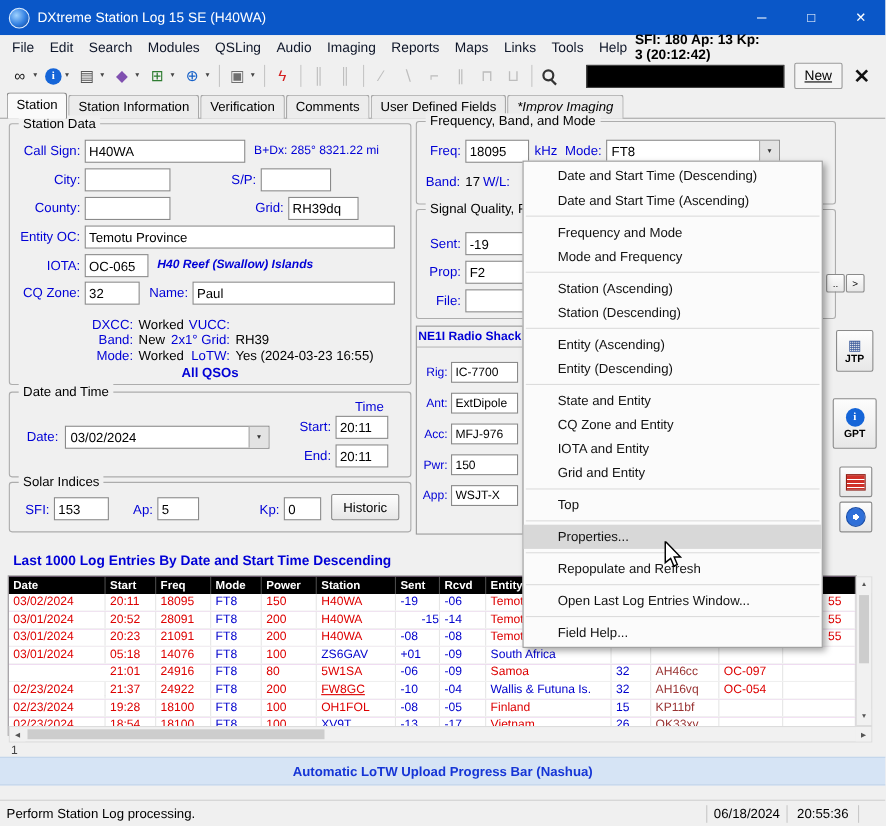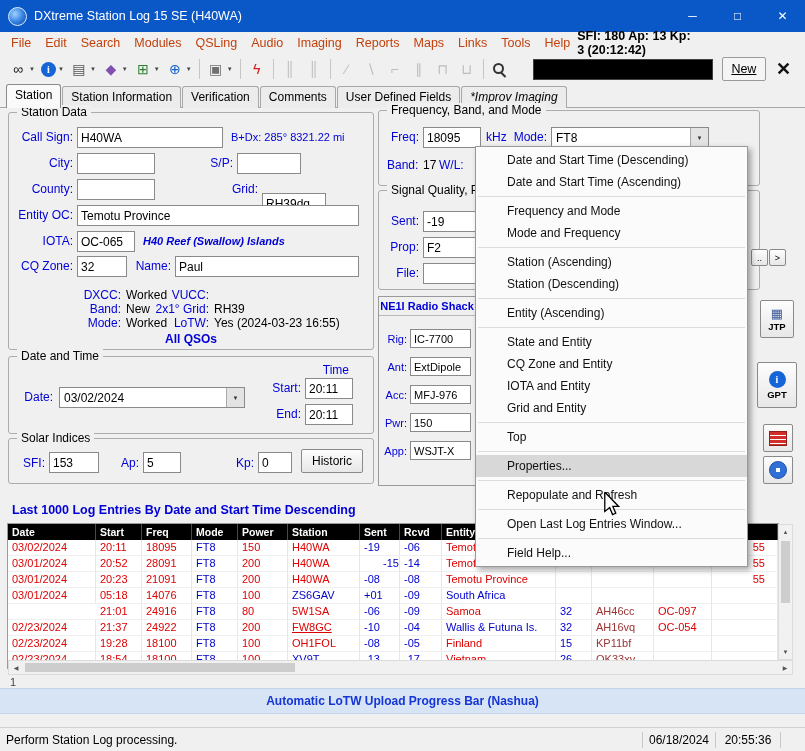--- a/index.html
+++ b/index.html
@@ -13,21 +13,21 @@
     background:radial-gradient(circle at 35% 35%,#9fd2ff,#2f7de0 55%,#11408f);
     border:1px solid #dfeeff;flex:0 0 auto;}
   .title-text{margin-left:7px;font-size:12.5px;}
   .win-btns{margin-left:auto;display:flex;height:32px;}
   .win-btn{width:45px;height:32px;display:flex;align-items:center;justify-content:center;
     font-size:12px;color:#fff;}
 
   
   .menubar{position:absolute;left:0;top:32px;width:805px;height:22px;display:flex;align-items:center;background:#f0f0f0;}
   .mb-items{display:flex;align-items:center;padding-left:4px;}
-  .mb-item{padding:2px 7px;font-size:12.5px;color:#c2410c;}
+  .mb-item{padding:2px 7px;font-size:12.5px;color:#0f172a;}
   .solar-status{margin-left:auto;padding-right:104px;font-size:12.5px;font-weight:600;color:#000;}
 
   
   .toolbar{position:absolute;left:0;top:54px;width:805px;height:30px;display:flex;align-items:center;padding-left:6px;box-sizing:border-box;}
   .tb-buttons{display:flex;align-items:center;}
   .tb-btn{display:flex;align-items:center;height:24px;padding:0 2px;margin:0 1px;border-radius:2px;}
   .tb-icon{font-size:14px;width:18px;text-align:center;line-height:24px;}
   .tb-btn.disabled .tb-icon{color:#bdbdbd !important;}
   .tb-arrow{font-size:6px;color:#444;margin-left:2px;}
   .tb-sep{width:1px;height:20px;background:#c6c6c6;margin:0 4px;}
@@ -236,21 +236,21 @@
     <span class="ann" style="left:222px;top:18px">B+Dx: 285° 8321.22 mi</span>
 
     <span class="lbl" style="left:0;top:43px;width:64px">City:</span>
     <input class="txt" style="left: 68px; top: 40px; width: 78px;" value="">
     <span class="lbl" style="left:160px;top:43px;width:64px">S/P:</span>
     <input class="txt" style="left: 228px; top: 40px; width: 64px;" value="">
 
     <span class="lbl" style="left:0;top:69px;width:64px">County:</span>
     <input class="txt" style="left: 68px; top: 66px; width: 78px;" value="">
     <span class="lbl" style="left:185px;top:69px;width:64px">Grid:</span>
-    <input class="txt" style="left: 253px; top: 66px; width: 64px; margin-top: 14px;" value="RH39dq">
+    <input class="txt" style="left: 253px; top: 66px; width: 64px;" value="RH39dq">
 
     <span class="lbl" style="left:0;top:95px;width:64px">Entity OC:</span>
     <input class="txt" style="left: 68px; top: 92px; width: 282px;" value="Temotu Province">
 
     <span class="lbl" style="left:0;top:121px;width:64px">IOTA:</span>
     <input class="txt" style="left: 68px; top: 118px; width: 58px;" value="OC-065">
     <span class="ann em" style="left:134px;top:122px">H40 Reef (Swallow) Islands</span>
 
     <span class="lbl" style="left:0;top:146px;width:64px">CQ Zone:</span>
     <input class="txt" style="left: 68px; top: 143px; width: 50px;" value="32">
@@ -531,20 +531,21 @@
       <div class="cm-item">Date and Start Time (Descending)</div>
       <div class="cm-item">Date and Start Time (Ascending)</div>
       <div class="cm-sep"></div>
       <div class="cm-item">Frequency and Mode</div>
       <div class="cm-item">Mode and Frequency</div>
       <div class="cm-sep"></div>
       <div class="cm-item">Station (Ascending)</div>
       <div class="cm-item">Station (Descending)</div>
       <div class="cm-sep"></div>
       <div class="cm-item">Entity (Ascending)</div>
+      <div class="cm-item">Entity (Descending)</div>
       <div class="cm-sep"></div>
       <div class="cm-item">State and Entity</div>
       <div class="cm-item">CQ Zone and Entity</div>
       <div class="cm-item">IOTA and Entity</div>
       <div class="cm-item">Grid and Entity</div>
       <div class="cm-sep"></div>
       <div class="cm-item">Top</div>
       <div class="cm-sep"></div>
       <div class="cm-item hl">Properties...</div>
       <div class="cm-sep"></div>

